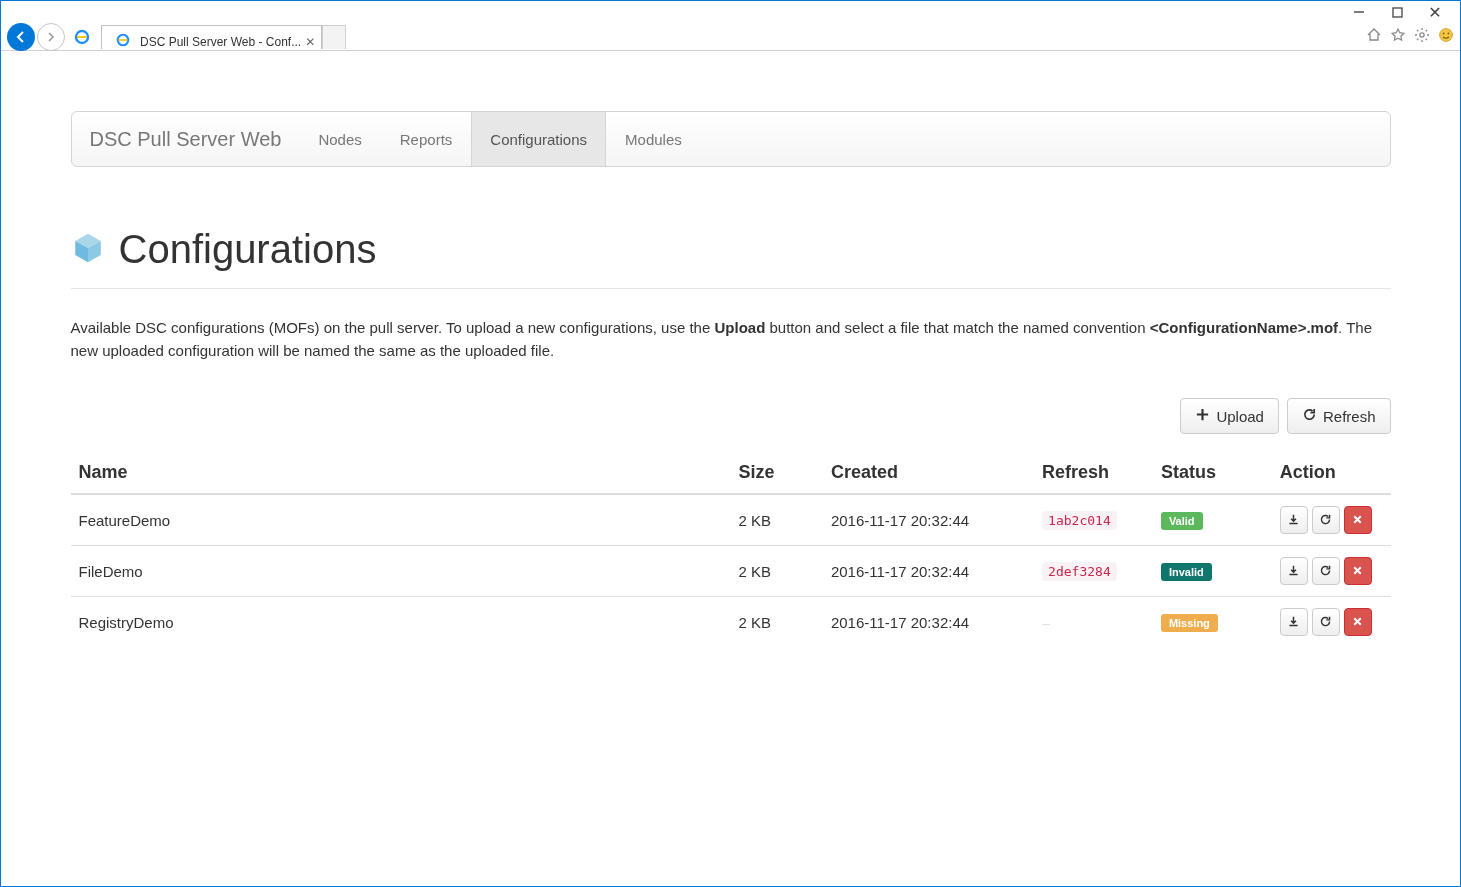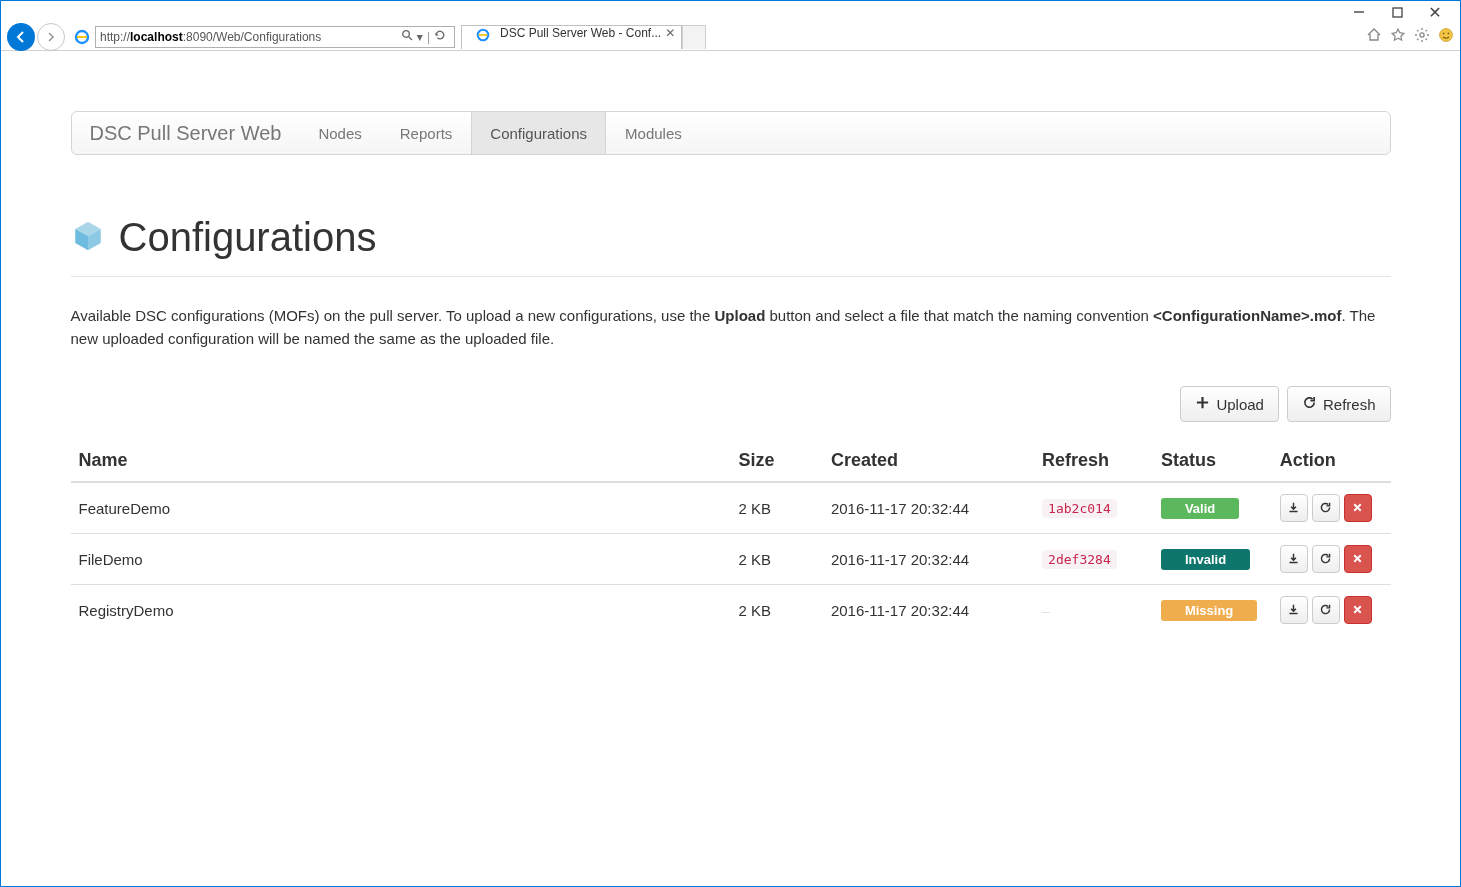--- a/index.html
+++ b/index.html
@@ -13,32 +13,32 @@
 .toolbar-row { height: 28px; display: flex; align-items: center; padding: 0 6px; border-bottom: 1px solid #d0d0d0; }
 .nav-btn { width: 28px; height: 28px; border-radius: 50%; display: flex; align-items: center; justify-content: center; margin-right: 2px; }
 .nav-back { background: #0078d7; color: #fff; font-size: 14px; }
 .nav-fwd { border: 1px solid #c8c8c8; color: #888; font-size: 12px; }
 .ie-icon { width: 18px; height: 18px; margin: 0 4px 0 6px; display: flex; align-items: center; justify-content: center; }
 .address-bar { flex: 0 0 360px; height: 22px; border: 1px solid #b0b0b0; display: flex; align-items: center; padding: 0 4px; font-size: 12px; color: #555; }
 .address-bar .host { color: #000; font-weight: 600; }
 .address-right { margin-left: auto; display: flex; align-items: center; gap: 4px; color: #666; font-size: 12px; padding-right: 4px; }
 .address-right .sep { color: #999; }
 .tab-strip { display: flex; align-items: center; margin-left: 6px; }
-.tab { height: 24px; border: 1px solid #c0c0c0; border-bottom: none; background: #fff; display: flex; align-items: flex-start; padding: 0 6px; font-size: 12px; gap: 4px; min-width: 180px; }
+.tab { height: 24px; border: 1px solid #c0c0c0; border-bottom: none; background: #fff; display: flex; align-items: flex-end; padding: 0 6px; font-size: 12px; gap: 4px; min-width: 180px; }
 .tab .x { margin-left: auto; color: #666; }
 .tab-new { width: 24px; height: 24px; border: 1px solid #d0d0d0; border-bottom: none; background: #f3f3f3; }
 .toolbar-right { margin-left: auto; display: flex; gap: 8px; color: #888; font-size: 16px; align-items: center; }
 .toolbar-right .face { color: #f2c744; font-size: 14px; }
 
 
 .page-viewport { flex: 1; overflow: auto; }
 .page-container { max-width: 1320px; margin: 0 auto; padding: 60px 0 20px; }
 
 
-.navbar { border: 1px solid #d5d5d5; border-radius: 6px; background: linear-gradient(#fff,#f5f5f5); display: flex; align-items: stretch; height: 44px; }
+.navbar { border: 1px solid #d5d5d5; border-radius: 6px; background: linear-gradient(#fff,#f5f5f5); display: flex; align-items: stretch; height: 56px; }
 .brand { font-size: 20px; color: #777; padding: 0 18px; display: flex; align-items: center; }
 .nav-link { display: flex; align-items: center; padding: 0 18px; color: #777; font-size: 15px; border-left: 1px solid transparent; border-right: 1px solid transparent; }
 .nav-link.active { background: #e7e7e7; color: #555; border-left: 1px solid #d5d5d5; border-right: 1px solid #d5d5d5; }
 
 
 .page-header { display: flex; align-items: center; gap: 14px; margin-top: 60px; padding-bottom: 16px; border-bottom: 1px solid #e5e5e5; }
 .page-header h1 { font-size: 40px; font-weight: 400; color: #333; }
 .cube-icon { color: #6fbbe0; }
 
 
@@ -49,21 +49,21 @@
 .actions-row { display: flex; justify-content: flex-end; gap: 8px; margin-top: 36px; }
 .btn { border: 1px solid #ccc; background: linear-gradient(#fff,#eee); border-radius: 4px; padding: 8px 14px; font-size: 15px; color: #333; display: inline-flex; align-items: center; gap: 6px; cursor: pointer; }
 .btn svg { width: 15px; height: 15px; }
 
 
 .table { width: 100%; border-collapse: collapse; margin-top: 18px; }
 .table th { text-align: left; font-weight: 700; font-size: 18px; padding: 10px 8px; border-bottom: 2px solid #ddd; }
 .table td { padding: 11px 8px; border-top: 1px solid #ddd; font-size: 15px; vertical-align: middle; }
 .checksum-label { font-family: Consolas, monospace; font-size: 13px; background: #f9f2f4; color: #c7254e; padding: 2px 6px; border-radius: 4px; display: inline-block; }
 .checksum-label.empty { color: #ddd; padding: 0; background: none; }
-.badge { display: inline-block; padding: 3px 24px; border-radius: 3px; font-size: 13px; font-weight: 700; color: #fff; }
+.badge { display: inline-block; padding: 3px 8px; border-radius: 3px; font-size: 11px; font-weight: 700; color: #fff; }
 .badge.valid { background: #5cb85c; }
 .badge.invalid { background: #0f766e; }
 .badge.missing { background: #f0ad4e; }
 .action-group { display: flex; gap: 4px; }
 .icon-btn { border: 1px solid #ccc; background: linear-gradient(#fff,#eee); border-radius: 4px; width: 28px; height: 28px; display: inline-flex; align-items: center; justify-content: center; cursor: pointer; }
 .icon-btn.danger { background: #d9534f; border-color: #c9302c; color: #fff; }
 .icon-btn svg { width: 13px; height: 13px; }
 
 
 .footer { border-top: 1px solid #e5e5e5; margin-top: 70px; padding-top: 18px; display: flex; justify-content: space-between; font-size: 14px; color: #333; }
@@ -98,41 +98,20 @@
       <svg width="12" height="12" viewBox="0 0 12 12">
           <path d="M4 2 L8 6 L4 10" fill="none" stroke="#999" stroke-width="1.6"></path>
         </svg>
     </div>
     <span class="ie-icon">
       <svg width="16" height="16" viewBox="0 0 16 16">
           <circle cx="8" cy="8" r="6" fill="none" stroke="#1e90ff" stroke-width="2.4"></circle>
           <path d="M3 8 h10" stroke="#f5c518" stroke-width="2"></path>
         </svg>
     </span>
-    <div class="address-bar">
-      <span>http://</span>
-        <span class="host">localhost</span>
-        <span>:8090/Web/Configurations</span>
-      <span class="address-right">
-        <span>
-          <svg width="12" height="12" viewBox="0 0 12 12">
-              <circle cx="5" cy="5" r="3.3" fill="none" stroke="#666" stroke-width="1.3"></circle>
-              <line x1="8" y1="8" x2="11" y2="11" stroke="#666" stroke-width="1.3"></line>
-            </svg>
-        </span>
-        <span>▾</span>
-        <span class="sep">|</span>
-        <span>
-          <svg width="12" height="12" viewBox="0 0 12 12">
-              <path d="M2.2 6 a3.8 3.8 0 1 1 1.2 2.8" fill="none" stroke="#666" stroke-width="1.3"></path>
-              <path d="M2 4 l0.2 2 l2 -0.2" fill="none" stroke="#666" stroke-width="1.3"></path>
-            </svg>
-        </span>
-      </span>
-    </div>
     <div class="tab-strip">
       <div class="tab">
         <span class="ie-icon">
           <svg width="14" height="14" viewBox="0 0 16 16">
               <circle cx="8" cy="8" r="6" fill="none" stroke="#1e90ff" stroke-width="2.4"></circle>
               <path d="M3 8 h10" stroke="#f5c518" stroke-width="2"></path>
             </svg>
         </span>
         <span>DSC Pull Server Web - Conf...</span>
         <span class="x">✕</span>
@@ -183,21 +162,21 @@
           <svg width="34" height="34" viewBox="0 0 24 24">
               <path d="M12 2 L21 7 L12 12 L3 7 Z" fill="#aad6ea"></path>
               <path d="M3 7 L12 12 L12 22 L3 17 Z" fill="#6fbbe0"></path>
               <path d="M21 7 L12 12 L12 22 L21 17 Z" fill="#8cc9e4"></path>
             </svg>
         </span>
         <h1>Configurations</h1>
       </div>
 
       <p class="desc">
-        <span>Available DSC configurations (MOFs) on the pull server. To upload a new configurations, use the </span><b>Upload</b><span> button and select a file that match the naming convention </span><b>&lt;ConfigurationName&gt;.mof</b><span>. The new uploaded configuration will be named the same as the uploaded file.</span>
+        <span>Available DSC configurations (MOFs) on the pull server. To upload a new configurations, use the </span><b>Upload</b><span> button and select a file that match the named convention </span><b>&lt;ConfigurationName&gt;.mof</b><span>. The new uploaded configuration will be named the same as the uploaded file.</span>
       </p>
 
       <div class="actions-row">
         <button class="btn">
           <span><svg viewBox="0 0 16 16">
                 <path d="M8 2v12M2 8h12" stroke="#333" stroke-width="2.3"></path>
               </svg></span>
           <span>Upload</span>
         </button>
         <button class="btn">

